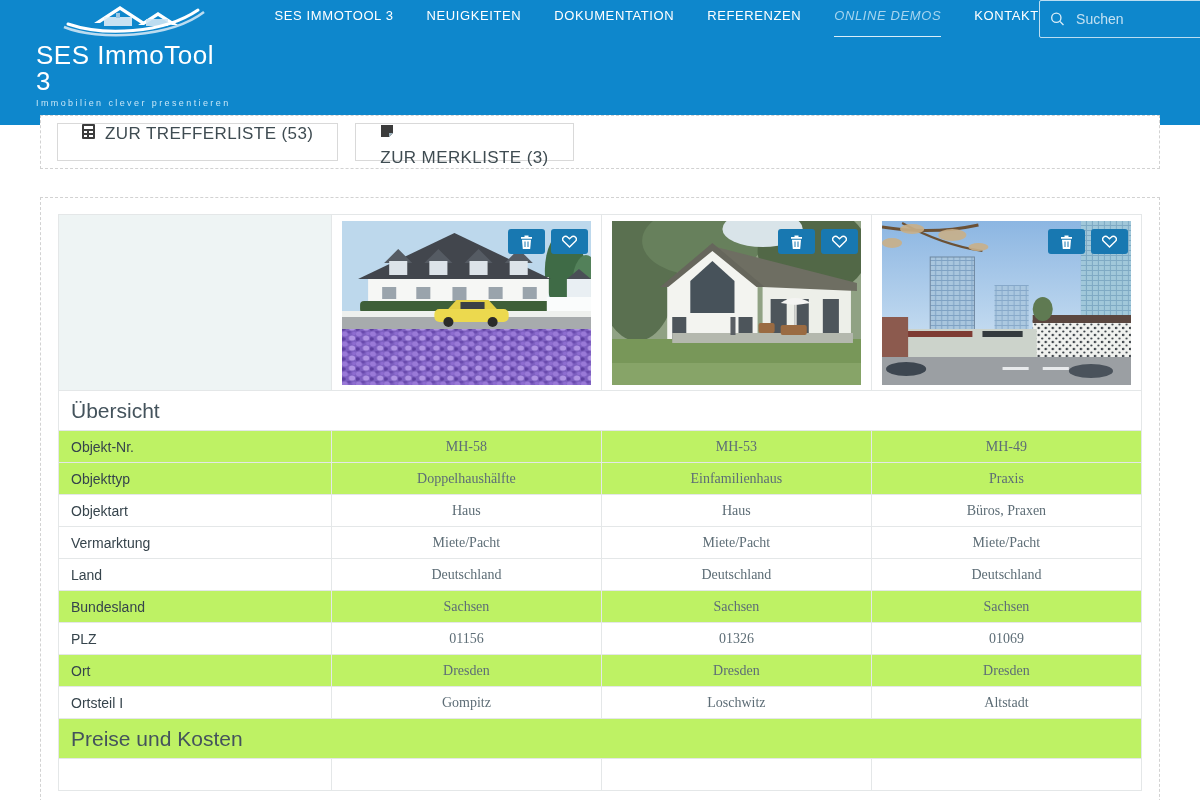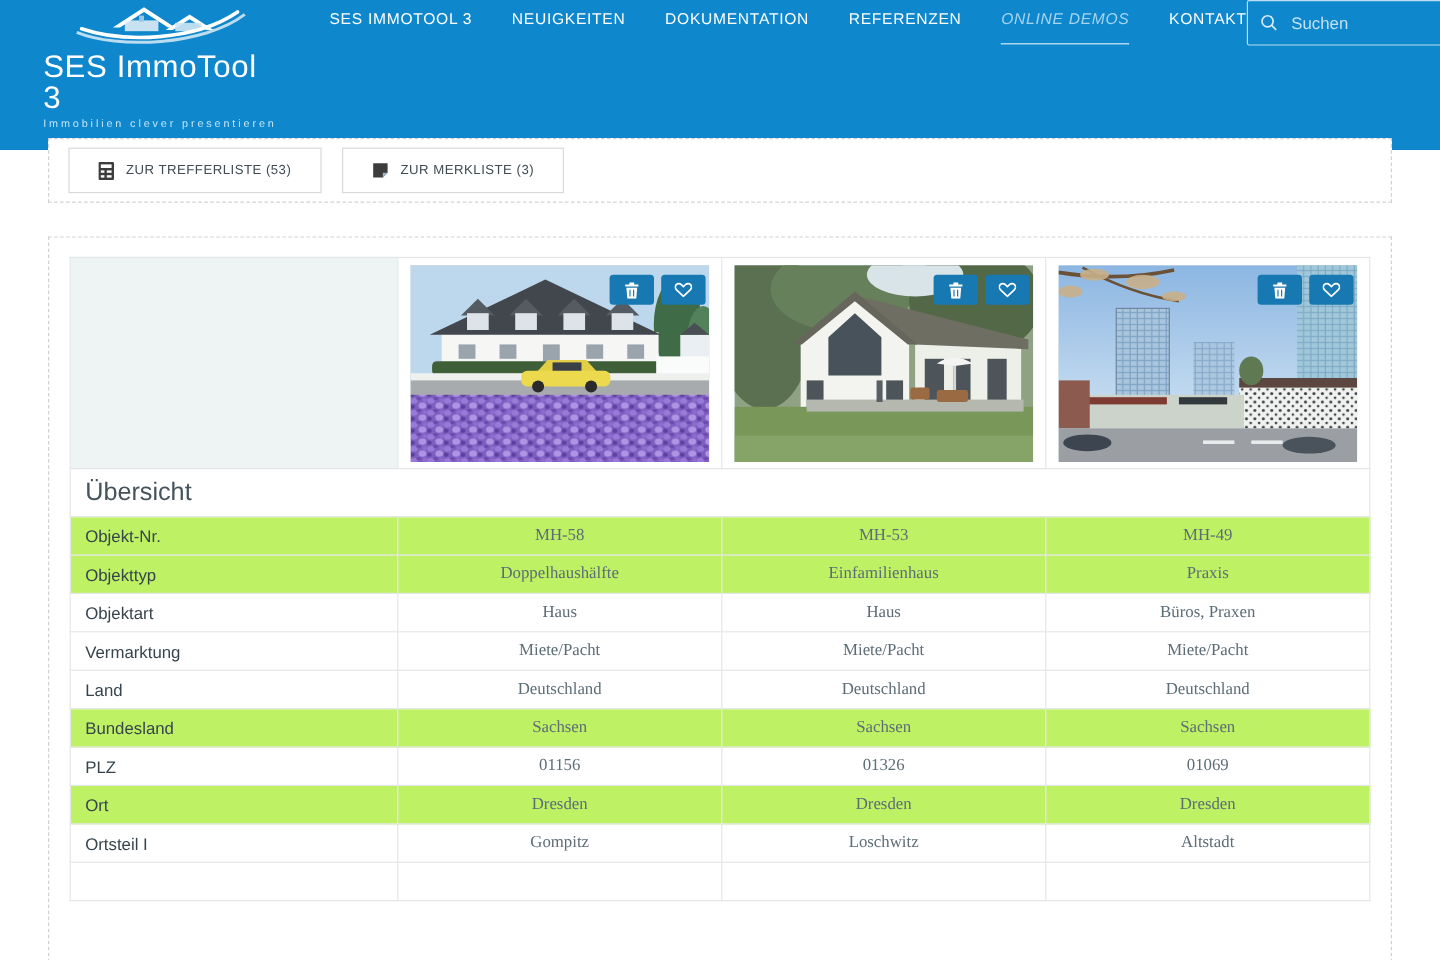--- a/index.html
+++ b/index.html
@@ -33,25 +33,25 @@
     color:#fff; font-size:14px; margin-left:9px; font-family:inherit;
   }
   .search-box input::placeholder { color:rgba(255,255,255,.75); }
 
   
   .dashed { position:absolute; border:1px dashed #d2d2d2; background:#fff; }
   #toolbar-box { left:40px; top:115px; width:1120px; height:54px; padding:7px 16px; display:flex; align-items:center; }
   #comparison-box { left:40px; top:197px; width:1120px; height:620px; padding:16px 17px; }
 
   .btn {
-    display:inline-flex; align-items:center; gap:10px; background:#fff;
-    border:1px solid #d9d9d9; color:#3f4c52; font-size:11px; letter-spacing:.4px;
+    display:inline-flex; gap:10px; background:#fff;
+    border:1px solid #d9d9d9; color:#3f4c52; font-size:17px; letter-spacing:.4px;
     padding:0 24px; height:38px; cursor:pointer; font-family:inherit;
   }
-  .btn + .btn { margin-left:17px; }
+  .btn + .btn { margin-left:17px;flex-direction:column; }
   .btn svg { flex:0 0 auto; }
 
   
   table { width:100%; border-collapse:collapse; table-layout:fixed; }
   td { border:1px solid #e4e7e8; }
   tr.striped td { background:#bef264; }
   .image-row td { height:175px; padding:6px 10px 5px; vertical-align:top; background:#fff; }
   .image-row td.image-label-cell { background:#eef4f4; }
   .img-wrap { position:relative; width:100%; height:164px; overflow:hidden; background:#cfd8de; }
   .img-wrap > svg.scene { display:block; width:100%; height:100%; }
@@ -366,20 +366,23 @@
           <td class="value-cell">Dresden</td>
           <td class="value-cell">Dresden</td>
           <td class="value-cell">Dresden</td>
         </tr>
         <tr class="data-row">
           <td class="label-cell">Ortsteil I</td>
           <td class="value-cell">Gompitz</td>
           <td class="value-cell">Loschwitz</td>
           <td class="value-cell">Altstadt</td>
         </tr>
+        <tr class="section-row striped">
+          <td colspan="4">Preise und Kosten</td>
+        </tr>
         <tr class="data-row">
           <td></td>
           <td></td>
           <td></td>
           <td></td>
         </tr>
       </tbody>
   </table>
 </section>
 

